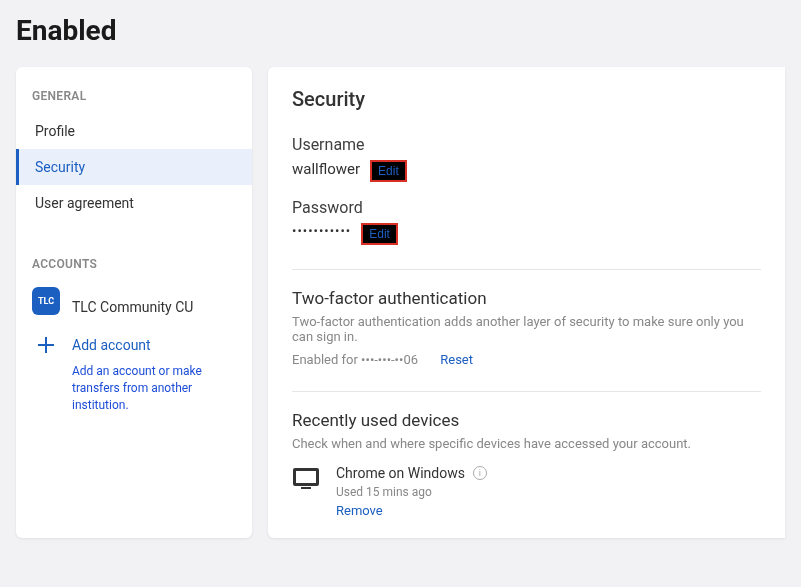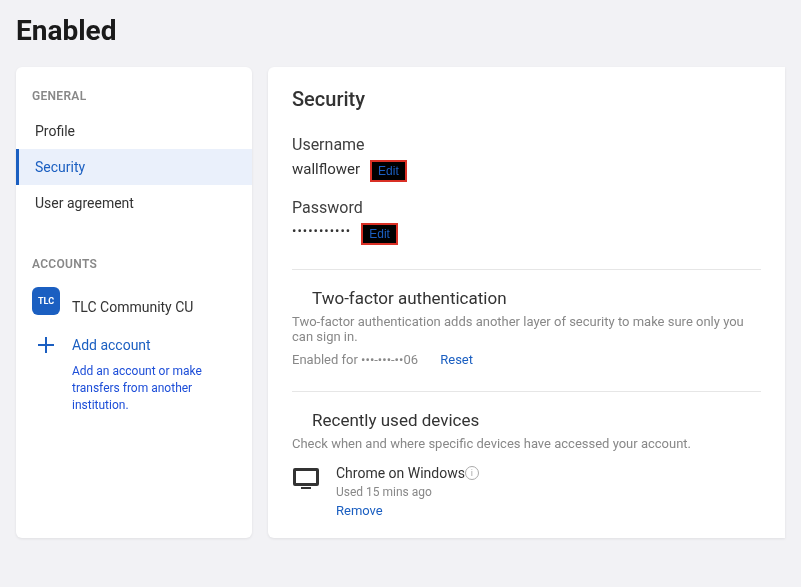--- a/index.html
+++ b/index.html
@@ -149,21 +149,20 @@
     }
     .divider {
       border: none;
       border-top: 1px solid #e6e6e6;
       margin: 24px 0 18px 0;
     }
     .sub-title {
       font-size: 17px;
       color: #333;
       margin-bottom: 6px;
-      margin-left: 20px;
     }
     .sub-desc {
       font-size: 13px;
       color: #888;
       margin-bottom: 8px;
     }
     .inline-row {
       font-size: 13px;
       color: #888;
     }
@@ -179,20 +178,21 @@
       margin-top: 14px;
     }
     .device-icon {
       width: 28px;
       height: 24px;
       margin-top: 2px;
     }
     .device-name-row {
       display: flex;
       align-items: center;
+      gap: 8px;
       font-size: 14px;
       color: #333;
     }
     .info-circle {
       width: 14px;
       height: 14px;
       border: 1px solid #aaa;
       border-radius: 50%;
       display: inline-flex;
       align-items: center;

